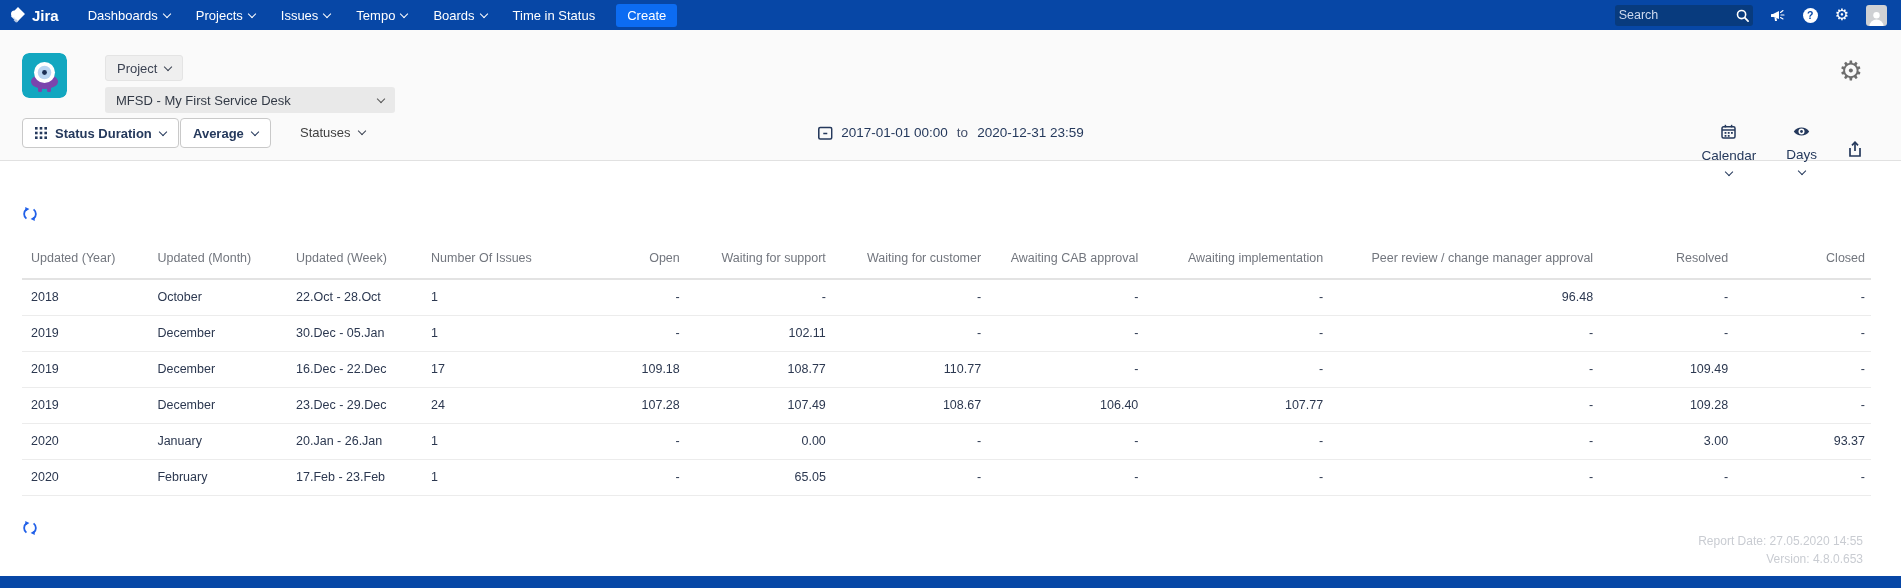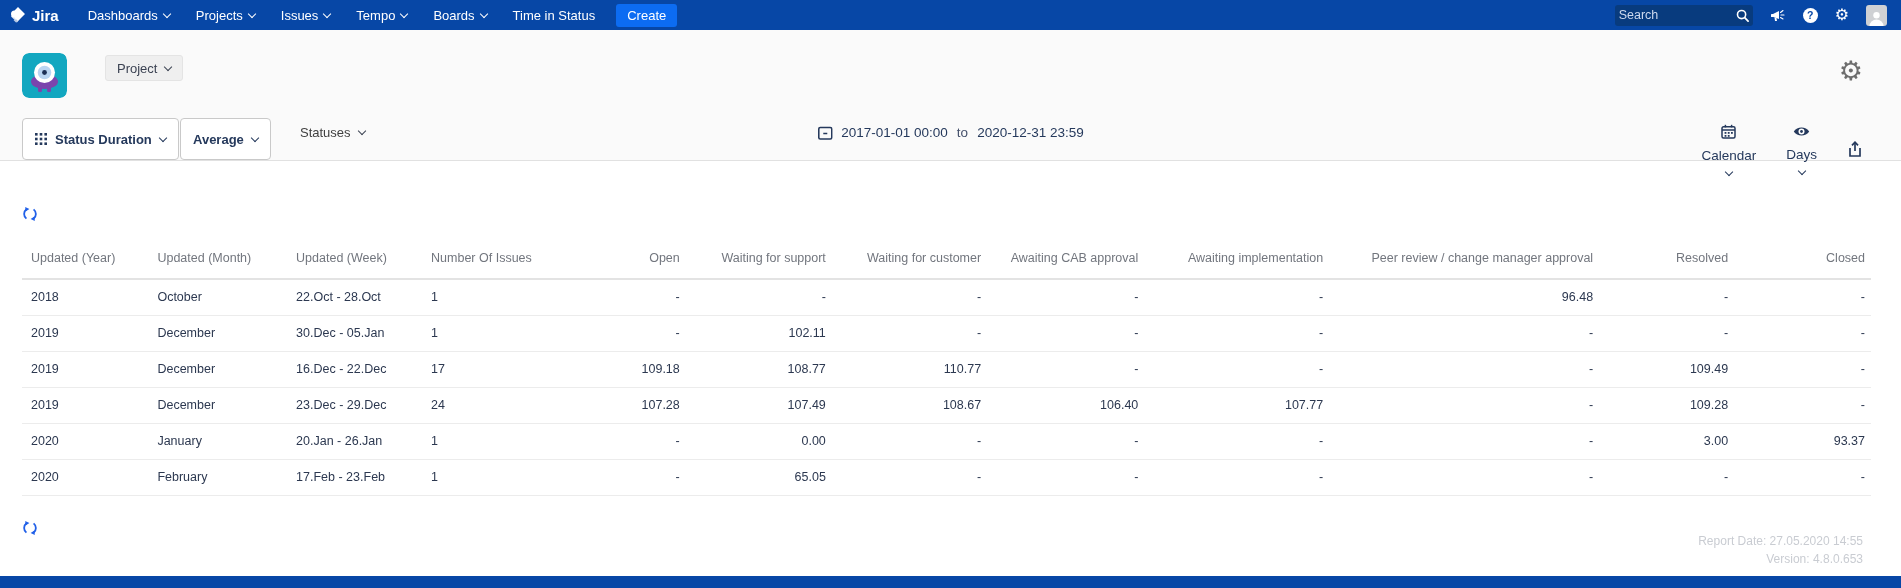--- a/index.html
+++ b/index.html
@@ -24,21 +24,21 @@
   .gear-glyph { font-size:16px; line-height:1; }
   .avatar { width:21px; height:21px; border-radius:3px; background:#cfd1d4; display:flex; align-items:flex-end; justify-content:center; overflow:hidden; cursor:pointer; }
 
   
   .header-band { position:relative; height:131px; background:#fafafa; border-bottom:1px solid #e1e1e1; }
   .project-avatar { position:absolute; left:22px; top:23px; width:45px; height:45px; border-radius:7px; overflow:hidden; }
   .project-btn { position:absolute; left:105px; top:25px; height:26px; background:#efefef; border:1px solid #e4e4e4; border-radius:3px; color:#3b4252; font-size:13px; display:flex; align-items:center; gap:8px; padding:0 11px; cursor:pointer; }
   .project-select { position:absolute; left:105px; top:57px; width:290px; height:26px; background:#e9e9e9; border-radius:3px; color:#333a46; font-size:13px; display:flex; align-items:center; justify-content:space-between; padding:0 11px; cursor:pointer; }
   .big-gear { position:absolute; right:38px; top:28px; color:#6e6e6e; font-size:27px; line-height:1; cursor:pointer; }
 
-  .tool-btn { position:absolute; top:88px; height:42px; background:#fff; border:1px solid #c9c9c9; border-radius:4px; display:flex; align-items:center; gap:8px; padding:0 12px; font-size:13px; font-weight:700; color:#25395C; cursor:pointer; }
+  .tool-btn { position:absolute; top:88px; height:30px; background:#fff; border:1px solid #c9c9c9; border-radius:4px; display:flex; align-items:center; gap:8px; padding:0 12px; font-size:13px; font-weight:700; color:#25395C; cursor:pointer; }
   .tool-btn .chev, .plain-dd .chev { border-color:#25395C; }
   .plain-dd { position:absolute; top:95px; left:300px; display:flex; align-items:center; gap:8px; font-size:13px; color:#404040; cursor:pointer; }
   .plain-dd .chev { border-color:#3b4252; }
   .date-range { position:absolute; top:95px; left:50%; transform:translateX(-50%); display:flex; align-items:center; gap:9px; color:#25395C; font-size:13.5px; cursor:pointer; }
   .toolbar-right { position:absolute; top:94px; right:38px; display:flex; align-items:center; gap:30px; color:#25395C; }
   .dd-group { display:flex; align-items:center; gap:9px; font-size:13.5px; cursor:pointer;flex-direction:column; }
 
   
   .refresh-top { margin:45px 0 16px 22px; color:#2160E8; cursor:pointer; display:inline-block; }
   table.report { width:calc(100% - 52px); margin:0 30px 0 22px; border-collapse:collapse; table-layout:fixed; }
@@ -143,20 +143,24 @@
       <circle cx="22.5" cy="19.5" r="6.8" fill="#b9d5f2"></circle>
       <circle cx="22.5" cy="19.5" r="2.4" fill="#1b2f55"></circle>
     </svg>
   </div>
 
   <div class="project-btn">
     <span>Project</span>
     <span class="chev" style="border-color:#3b4252;"></span>
   </div>
 
+  <div class="project-select">
+    <span>MFSD - My First Service Desk</span>
+    <span class="chev" style="border-color:#555;"></span>
+  </div>
 
   <span class="big-gear">⚙</span>
 
   <div class="tool-btn" style="left:22px;">
     <span>
       <svg width="12" height="12" viewBox="0 0 12 12" fill="#25395C">
         <rect x="0" y="0" width="2.6" height="2.6"></rect>
           <rect x="4.7" y="0" width="2.6" height="2.6"></rect>
           <rect x="9.4" y="0" width="2.6" height="2.6"></rect>
         <rect x="0" y="4.7" width="2.6" height="2.6"></rect>

